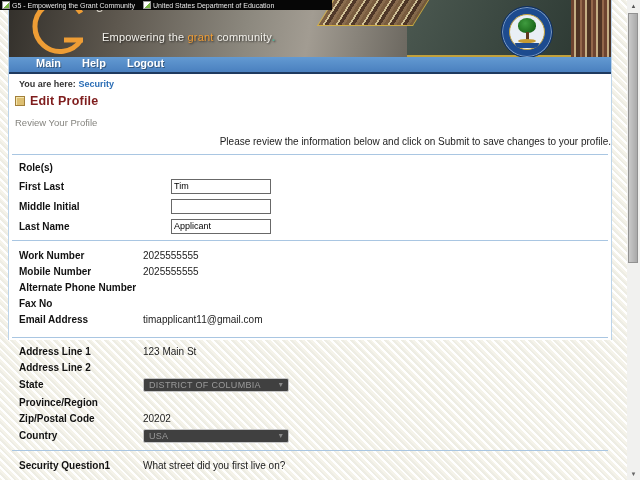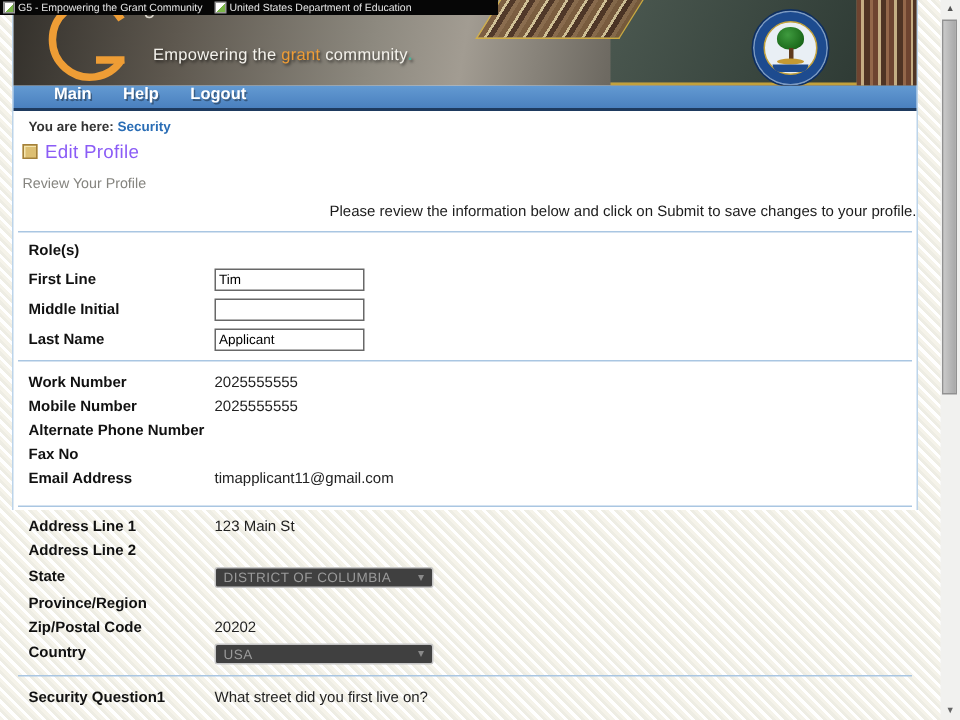--- a/index.html
+++ b/index.html
@@ -49,38 +49,38 @@
   .nav{height:15px;flex-shrink:0;display:flex;align-items:flex-start;gap:21px;padding-left:27px;
     background:linear-gradient(#639ad2,#4a80bf);border-bottom:2px solid #1e3a5f;}
   .nav-item{font-size:11px;font-weight:bold;color:#ffffff;text-shadow:1px 1px 0 rgba(0,0,0,.35);cursor:pointer;}
 
   
   .breadcrumb{padding:5px 0 1px 10px;font-size:9px;font-weight:bold;color:#333;}
   .breadcrumb .link{color:#2a6db5;cursor:pointer;}
   .pagetitle{display:flex;align-items:center;gap:5px;padding:4px 0 0 6px;}
   .bullet{width:8px;height:8px;background:#ddbf72;border:1px solid #a3803a;
     box-shadow:inset 1px 1px 0 #f4e5ae;flex-shrink:0;}
-  .pagetitle-text{font-size:12.5px;font-weight:normal;color:#8b5cf6;letter-spacing:.2px;}
+  .pagetitle-text{font-size:12.5px;font-weight:bold;color:#7f1d1d;letter-spacing:.2px;}
   .review{padding:9px 0 0 6px;font-size:9.5px;color:#85847f;}
   .instruction{padding:8px 0 7px 6px;font-size:10px;color:#1c1c1c;text-align:right;}
   .sep{border:none;border-top:1px solid #a9c6e2;margin:0 3px;}
 
   
   .formsec{padding-left:10px;font-size:10px;}
   .sec1{padding-top:3px;padding-bottom:4px;}
   .sec2{padding-top:6px;padding-bottom:10px;}
   .sec3{padding-top:5px;padding-bottom:5px;}
   .sec4{padding-top:6px;}
   .row{display:flex;align-items:center;min-height:16px;}
   .row.tall{min-height:20px;}
   .row.sel{min-height:19px;}
   .lbl{width:124px;flex-shrink:0;font-weight:bold;color:#111;white-space:nowrap;}
   .val{color:#222;}
   input.ti{width:94px;height:11px;border:1px solid #686868;border-radius:0;background:#fff;
-    font-family:"Liberation Sans",sans-serif;font-size:9px;padding:1px 2px;}
+    font-family:"Liberation Sans",sans-serif;font-size:9px;padding:1px 2px;margin-left:28px;}
   .fselect{box-sizing:border-box;width:146px;height:14px;border:1px solid #c6c6c6;border-radius:2px;
     background:#404040;color:#9a9a9a;font-size:9px;display:flex;align-items:center;
     justify-content:space-between;padding:0 5px;letter-spacing:.3px;}
   .fselect .chev{color:#8a8a8a;font-size:8px;line-height:1;}
 
   
   .scrollbar{position:absolute;right:0;top:0;width:13px;height:480px;background:#f1f1ef;z-index:7;}
   .sb-arrow{position:absolute;left:0;width:13px;height:10px;text-align:center;
     font-size:6px;line-height:10px;color:#555;cursor:pointer;}
   .sb-arrow.up{top:1px;}
@@ -136,21 +136,21 @@
     <div class="review">Review Your Profile</div>
     <div class="instruction">Please review the information below and click on Submit to save changes to your profile.</div>
 
     <hr class="sep">
 
     <div class="formsec sec1">
       <div class="row" style="min-height:18px">
         <span class="lbl">Role(s)</span>
       </div>
       <div class="row tall">
-        <span class="lbl">First Line</span>
+        <span class="lbl">First Last</span>
         <input class="ti" type="text" value="Tim" style="">
       </div>
       <div class="row tall">
         <span class="lbl">Middle Initial</span>
         <input class="ti" type="text" value="" style="">
       </div>
       <div class="row tall">
         <span class="lbl">Last Name</span>
         <input class="ti" type="text" value="Applicant" style="">
       </div>

